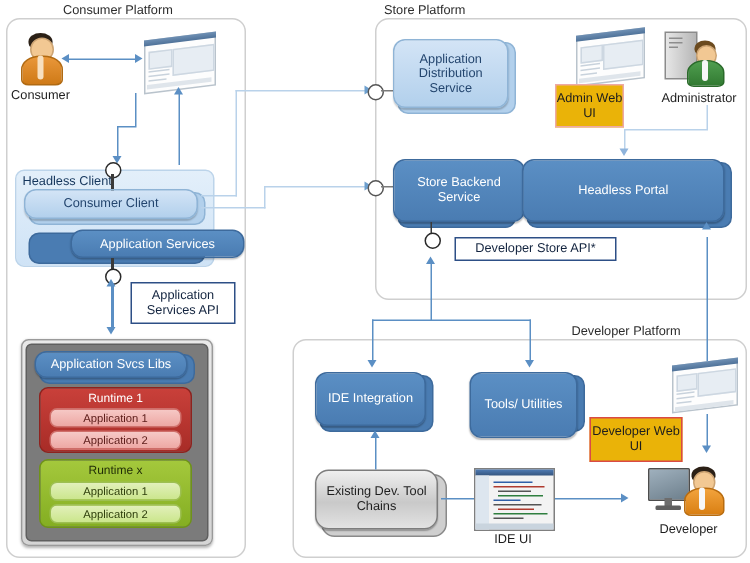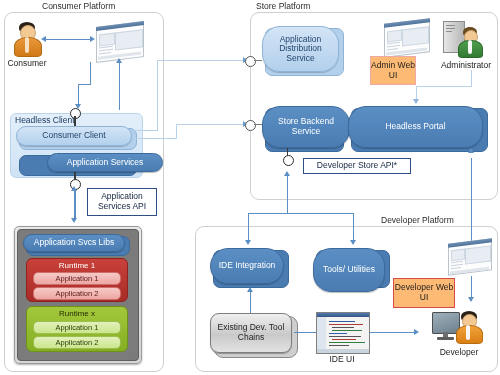--- a/index.html
+++ b/index.html
@@ -3,21 +3,21 @@
 <meta charset="utf-8">
 <style>
   html,body{margin:0;padding:0;background:#ffffff;}
   body{width:500px;height:375px;overflow:hidden;font-family:"Liberation Sans",sans-serif;}
   #stage{position:relative;width:500px;height:375px;background:#fff;}
 
   .plabel{position:absolute;font-size:8.5px;color:#2b2b2b;white-space:nowrap;}
   .panel{position:absolute;border:1px solid #cfcfcf;border-radius:9px;background:transparent;}
 
   
-  .box{position:absolute;border-radius:18px;display:flex;align-items:center;justify-content:center;
+  .box{position:absolute;border-radius:8px;display:flex;align-items:center;justify-content:center;
        text-align:center;line-height:1.12;box-sizing:border-box;}
   .box span{display:block;width:100%;padding:0 2px;}
 
   .blue-dark{background:linear-gradient(180deg,#5b8fc4 0%,#4a7cb2 100%);
              border:1px solid #3d6a9c;color:#ffffff;font-size:8.5px;
              box-shadow:0 1px 1px rgba(0,0,0,.25);}
   .blue-light{background:linear-gradient(180deg,#d3e4f6 0%,#b2d0ec 100%);
               border:1px solid #8fb4d6;color:#23456e;font-size:8.5px;
               box-shadow:0 1px 1px rgba(0,0,0,.2);}
   .grey-box{background:linear-gradient(180deg,#efefef 0%,#c9c9c9 55%,#e2e2e2 100%);
@@ -38,21 +38,21 @@
   .rt{position:absolute;border-radius:6px;display:flex;align-items:center;justify-content:center;
       font-size:8px;color:#fff;text-align:center;box-sizing:border-box;}
   .rt-red{background:linear-gradient(180deg,#c9403a 0%,#a82c27 100%);border:1px solid #8e221e;}
   .rt-green{background:linear-gradient(180deg,#a4c83c 0%,#84ae22 100%);border:1px solid #6f9318;color:#1f2b06;}
   .app{position:absolute;border-radius:5px;display:flex;align-items:center;justify-content:center;
        font-size:7.5px;box-sizing:border-box;}
   .app-red{background:linear-gradient(180deg,#f6c9c6 0%,#eda7a3 100%);border:1px solid #cf6f6a;color:#5a1b18;}
   .app-green{background:linear-gradient(180deg,#e2f0bb 0%,#cbe68c 100%);border:1px solid #9dbf52;color:#2f3f0c;}
 
   
-  .redcall{position:absolute;border:1.4px solid #d94a45;background:#fdba74;color:#1d1d1d;
+  .redcall{position:absolute;border:1.4px solid #d94a45;background:#eab308;color:#1d1d1d;
            font-size:8.5px;display:flex;align-items:center;justify-content:flex-end;text-align:center;
            line-height:1.15;box-sizing:border-box;}
   .redcall.soft{border-color:#eea9a6;}
   .bluecall{position:absolute;border:1.3px solid #2d4f86;background:#fff;color:#13243f;
             font-size:8.5px;display:flex;align-items:center;justify-content:center;text-align:center;
             line-height:1.15;box-sizing:border-box;}
 
   
   .ln{position:absolute;background:#5b8fc4;}
   .ln.h{height:1.4px;}

